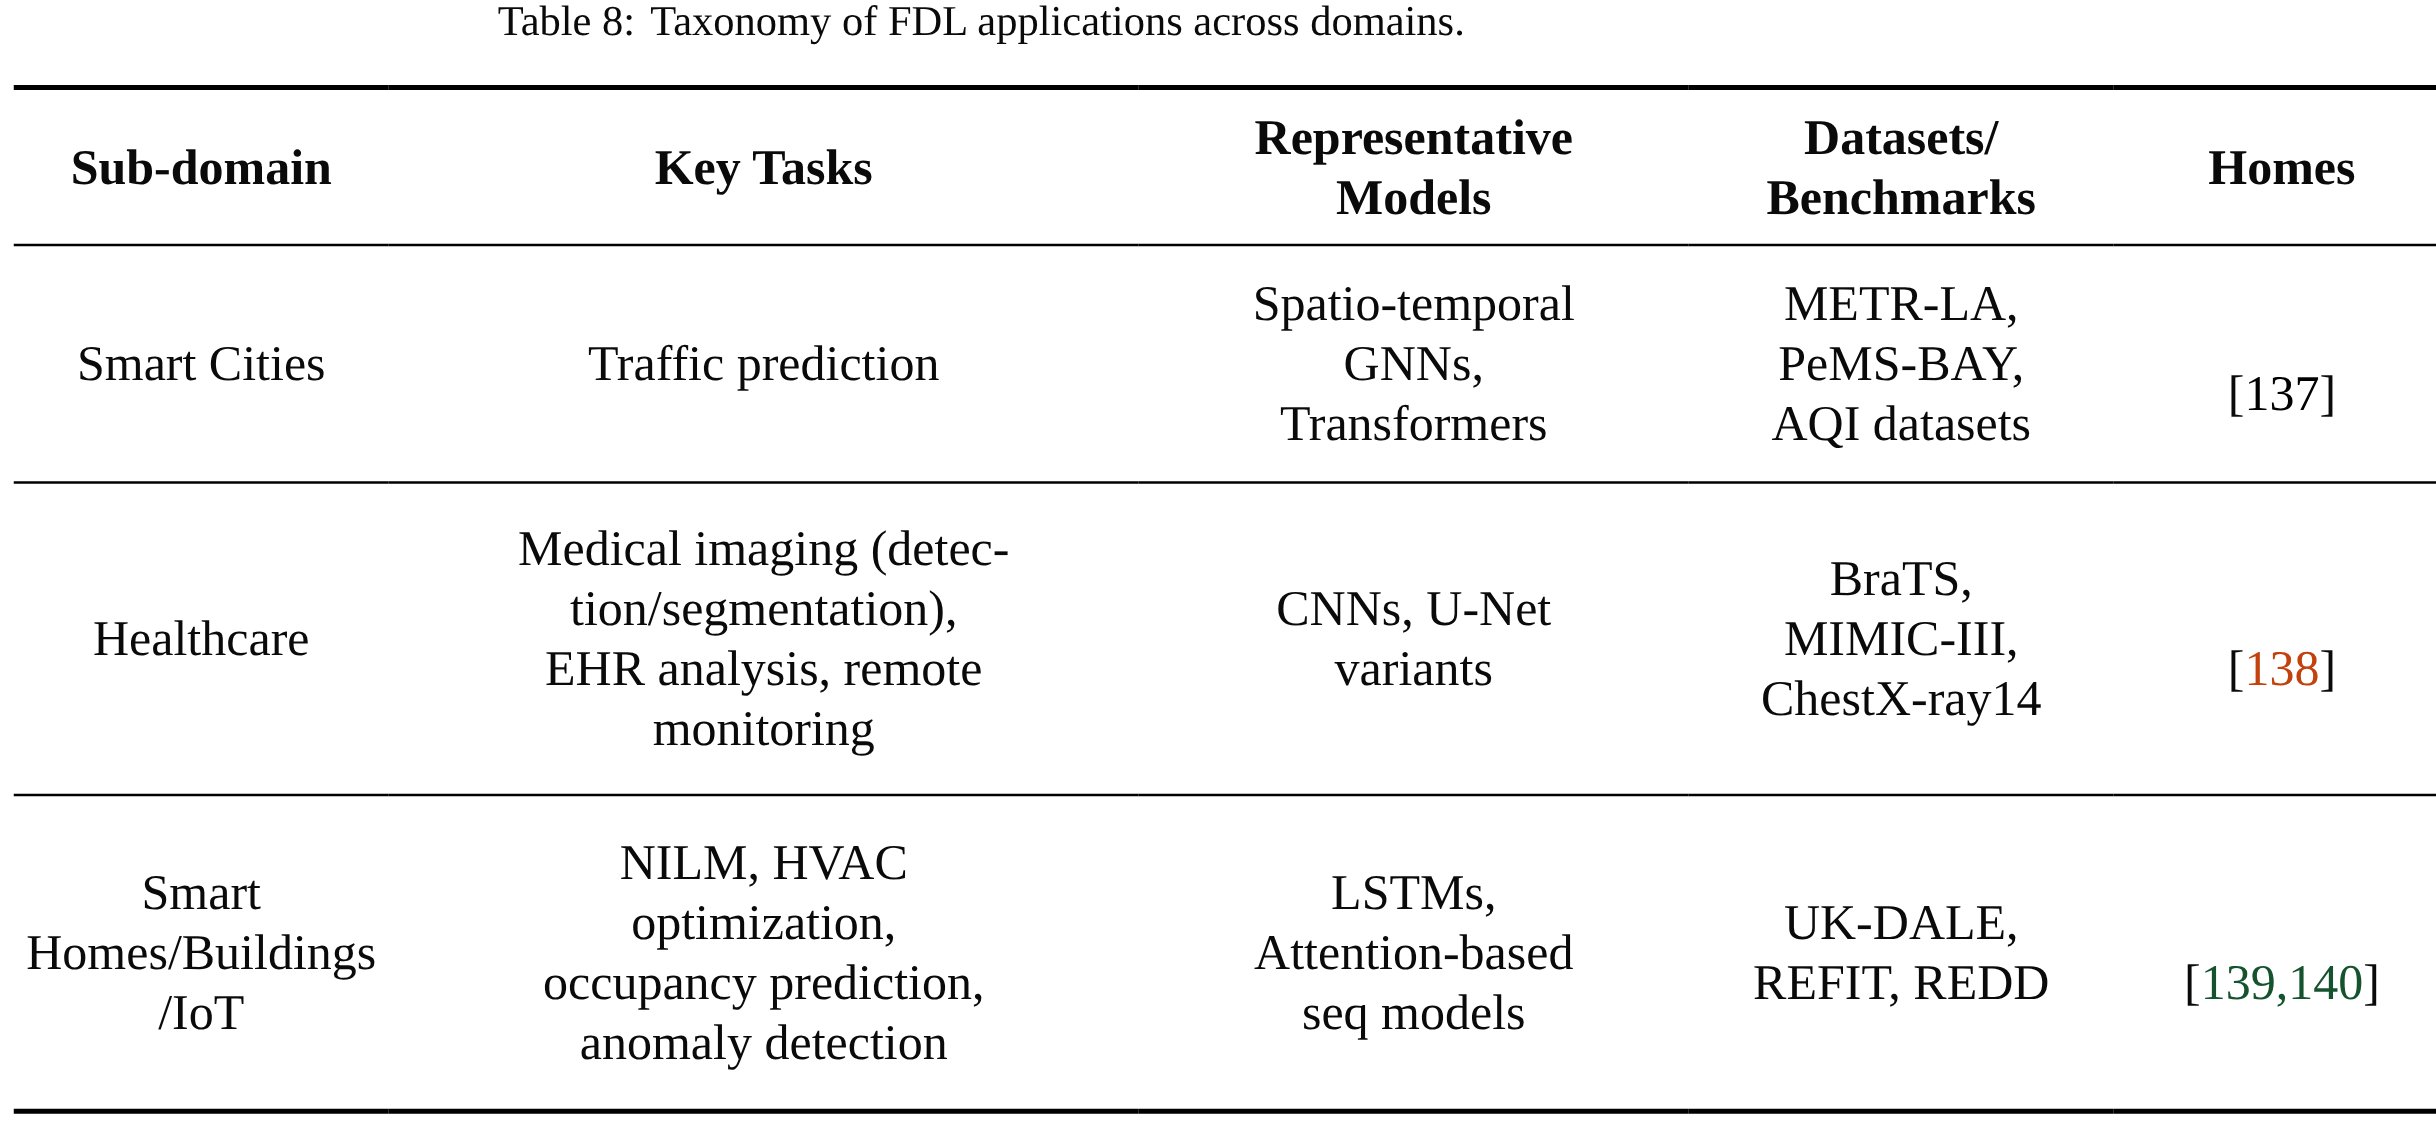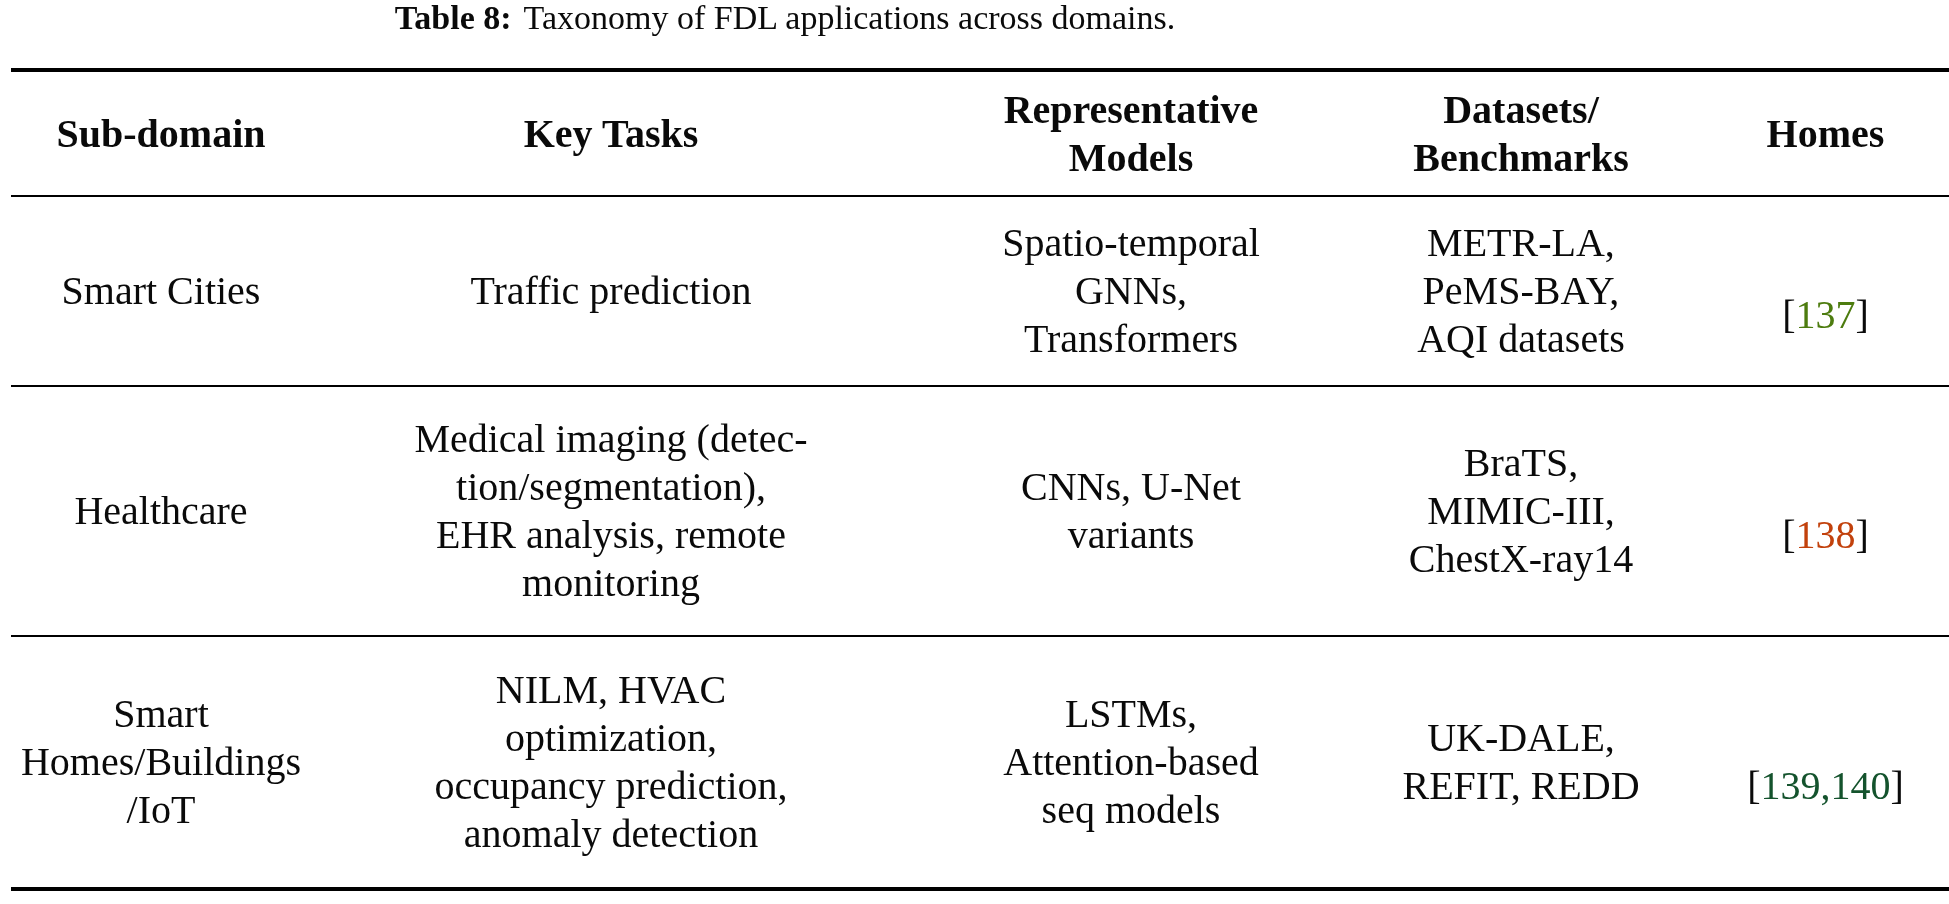--- a/index.html
+++ b/index.html
@@ -14,21 +14,21 @@
   }
   .caption {
     position: absolute;
     top: -2px;
     left: 0;
     width: 1570px;
     text-align: center;
     font-size: 34px;
     line-height: 40px;
   }
-  .caption .cap-label { font-weight: bold; margin-right: 12px; }
+  .caption .cap-label { font-weight: normal; margin-right: 12px; }
   table.main {
     position: absolute;
     top: 68px;
     left: 11px;
     width: 1949px;
     border-collapse: collapse;
     table-layout: fixed;
     border-top: 4px solid #000000;
     border-bottom: 4px solid #000000;
   }
@@ -83,21 +83,21 @@
       <tr class="row-1">
         <td>Smart Cities</td>
         <td>Traffic prediction</td>
         <td>Spatio-temporal
 GNNs,
 Transformers</td>
         <td>METR-LA,
 PeMS-BAY,
 AQI datasets</td>
         <td>
-          <span class="citation"><span class="cite-bracket">[</span><span class="cite-num" style="color: #4d7c0f;">137</span><span class="cite-bracket">]</span></span>
+          <span class="citation"><span class="cite-bracket">[</span><span class="cite-num" style="color: #000000;">137</span><span class="cite-bracket">]</span></span>
         </td>
       </tr>
       <tr class="row-2">
         <td>Healthcare</td>
         <td>Medical imaging (detec-
 tion/segmentation),
 EHR analysis, remote
 monitoring</td>
         <td>CNNs, U-Net
 variants</td>

